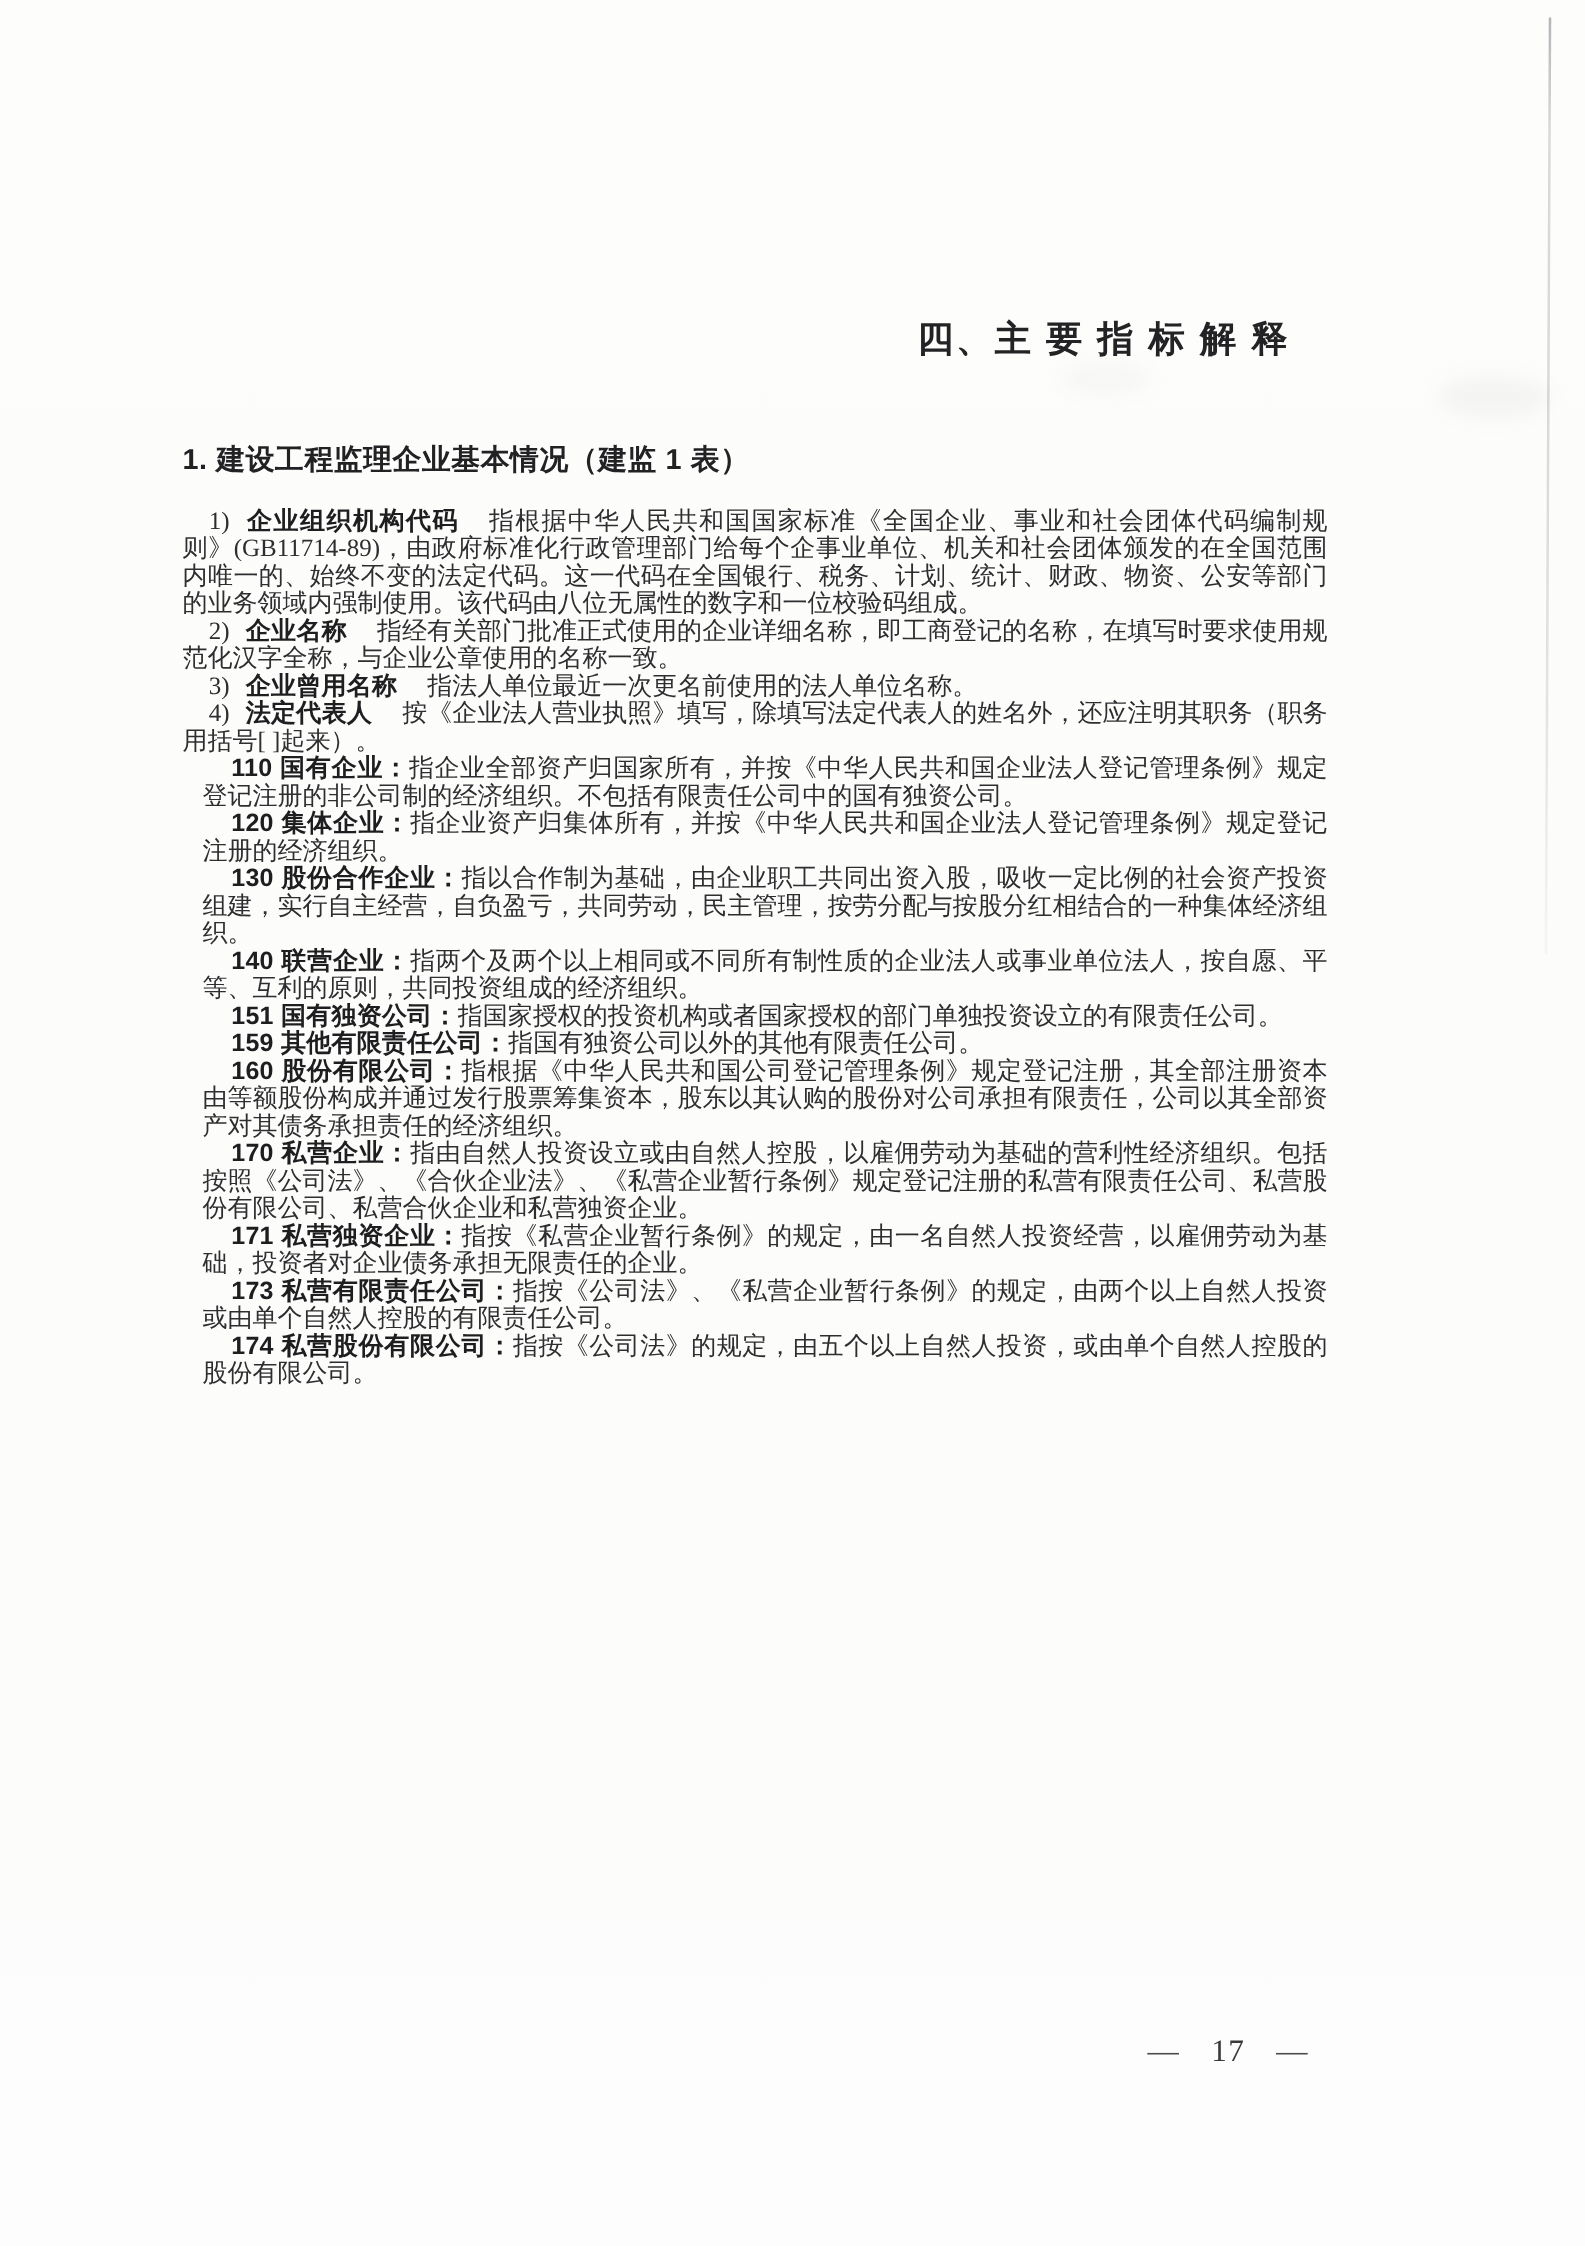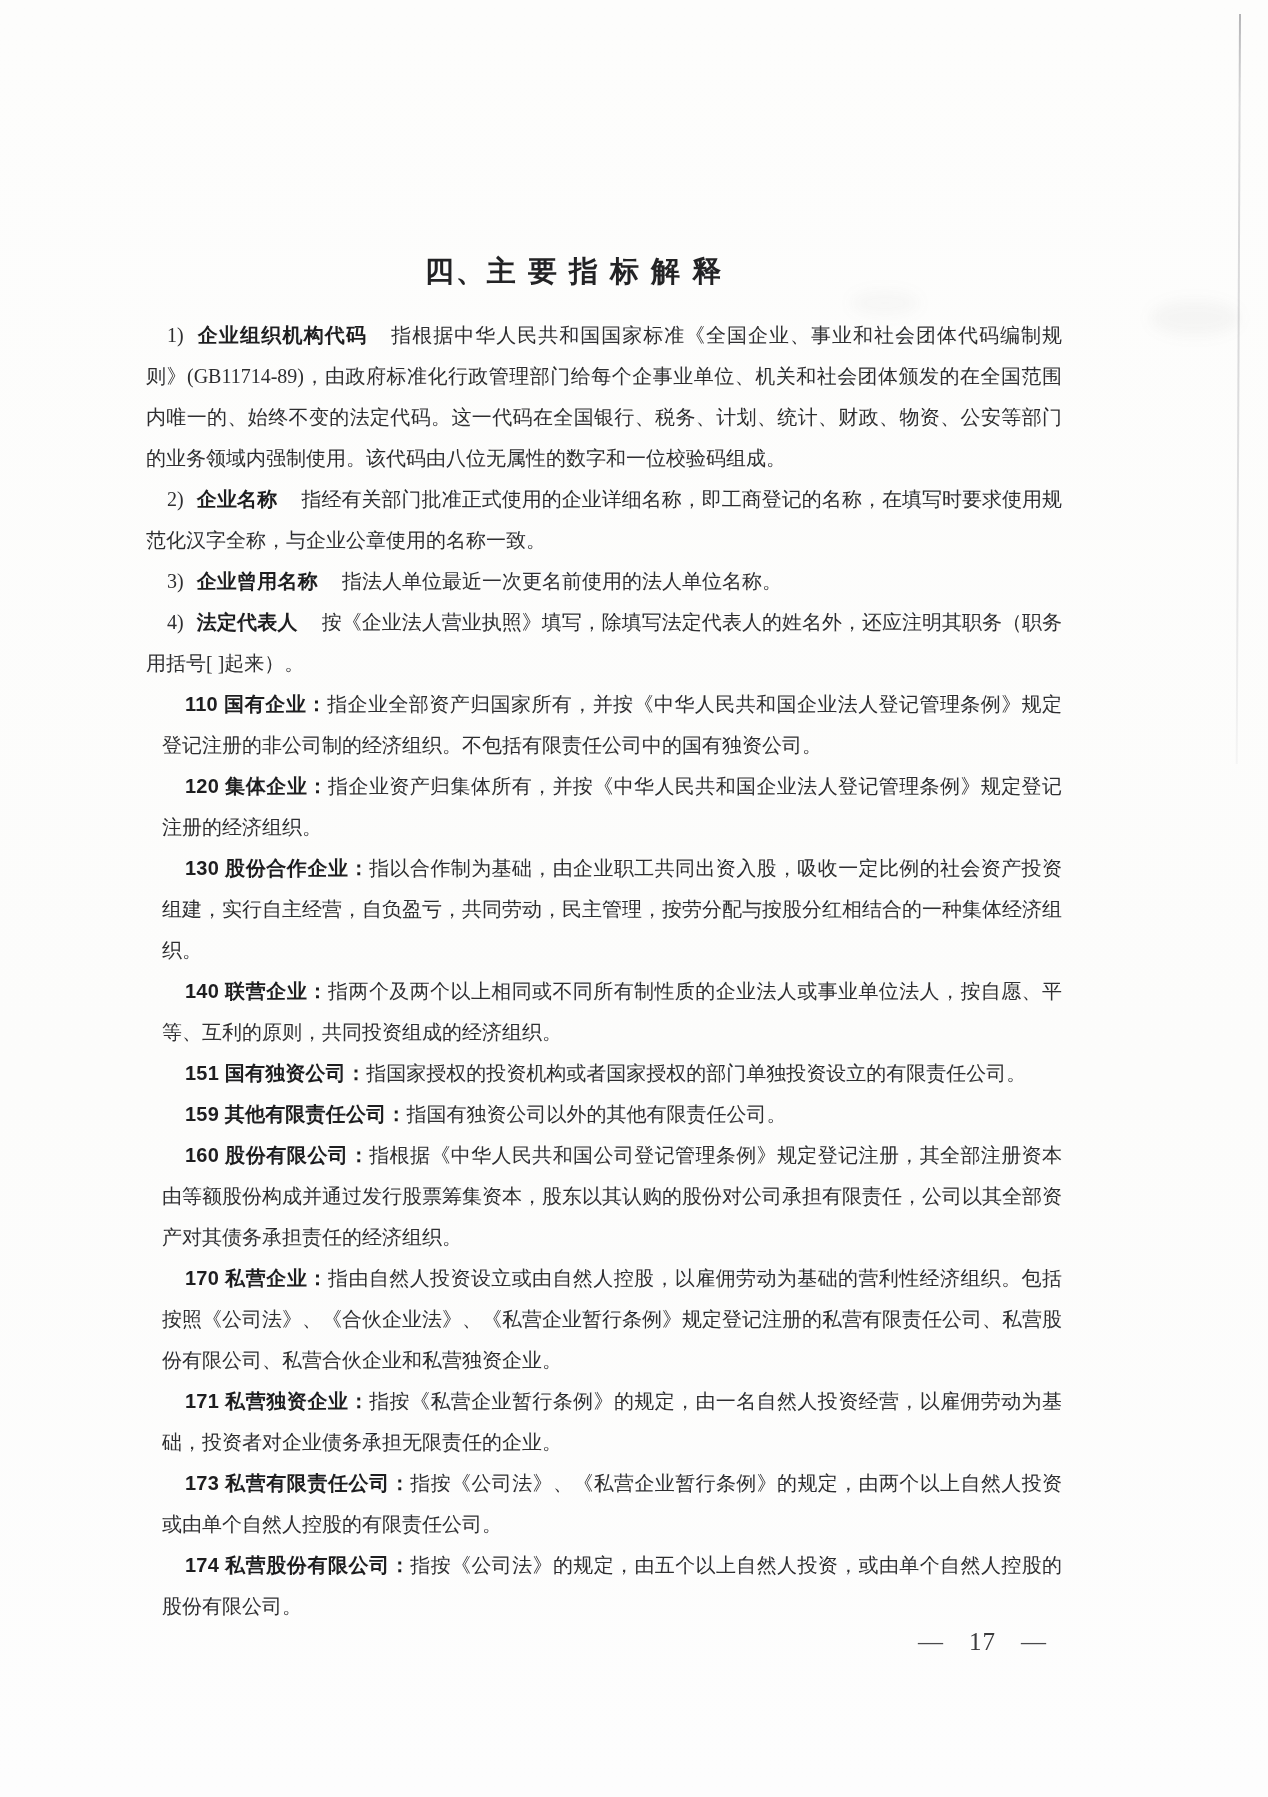--- a/index.html
+++ b/index.html
@@ -38,41 +38,41 @@
 
   .content {
     position: absolute;
     left: 146px; top: 0;
     width: 916px;
     color: #2b2b2d;
   }
   .doc-title {
     margin: 0;
     margin-top: 252px;
-    text-align: center;
+    text-align: right;
     transform: translateX(-30px);
     font-family: "Liberation Sans", "DejaVu Sans", sans-serif;
     font-weight: bold;
     font-size: 29px;
     letter-spacing: 2px;
     color: #232325;
   }
   .section-heading {
     margin: 0;
     margin-top: 60px;
     font-family: "Liberation Sans", "DejaVu Sans", sans-serif;
     font-weight: bold;
     font-size: 23px;
     letter-spacing: 0.5px;
     color: #222224;
   }
   .body-text {
     margin-top: 23px;
     font-size: 20px;
-    line-height: 41px;
+    line-height: 22px;
     text-align: justify;
     color: #2e2e30;
   }
   .para { margin: 0; }
   .para .marker { margin-right: 13px; }
   .para.numbered { text-indent: 21px; }
   .para.numbered .term { margin-right: 24px; }
   .para.code, .para.plain { padding-left: 16px; text-indent: 23px; }
   .term {
     font-family: "Liberation Sans", "DejaVu Sans", sans-serif;
@@ -95,20 +95,21 @@
 </head>
 <body>
 
 <div class="page">
   <div class="scan-line"></div>
   <div class="smudge s1"></div>
   <div class="smudge s2"></div>
 
   <div class="content">
     <h1 class="doc-title">四、主 要 指 标 解 释</h1>
+    <h2 class="section-heading">1.  建设工程监理企业基本情况（建监 1 表）</h2>
     <div class="body-text" id="paragraphs">
         <p class="para numbered"><span class="marker">1)</span><span class="term">企业组织机构代码</span><span class="body">指根据中华人民共和国国家标准《全国企业、事业和社会团体代码编制规则》(GB11714-89)，由政府标准化行政管理部门给每个企事业单位、机关和社会团体颁发的在全国范围内唯一的、始终不变的法定代码。这一代码在全国银行、税务、计划、统计、财政、物资、公安等部门的业务领域内强制使用。该代码由八位无属性的数字和一位校验码组成。</span></p>
         <p class="para numbered"><span class="marker">2)</span><span class="term">企业名称</span><span class="body">指经有关部门批准正式使用的企业详细名称，即工商登记的名称，在填写时要求使用规范化汉字全称，与企业公章使用的名称一致。</span></p>
         <p class="para numbered"><span class="marker">3)</span><span class="term">企业曾用名称</span><span class="body">指法人单位最近一次更名前使用的法人单位名称。</span></p>
         <p class="para numbered"><span class="marker">4)</span><span class="term">法定代表人</span><span class="body">按《企业法人营业执照》填写，除填写法定代表人的姓名外，还应注明其职务（职务用括号[ ]起来）。</span></p>
         <p class="para code"><span class="term">110 国有企业：</span><span class="body">指企业全部资产归国家所有，并按《中华人民共和国企业法人登记管理条例》规定登记注册的非公司制的经济组织。不包括有限责任公司中的国有独资公司。</span></p>
         <p class="para code"><span class="term">120 集体企业：</span><span class="body">指企业资产归集体所有，并按《中华人民共和国企业法人登记管理条例》规定登记注册的经济组织。</span></p>
         <p class="para code"><span class="term">130 股份合作企业：</span><span class="body">指以合作制为基础，由企业职工共同出资入股，吸收一定比例的社会资产投资组建，实行自主经营，自负盈亏，共同劳动，民主管理，按劳分配与按股分红相结合的一种集体经济组织。</span></p>
         <p class="para code"><span class="term">140 联营企业：</span><span class="body">指两个及两个以上相同或不同所有制性质的企业法人或事业单位法人，按自愿、平等、互利的原则，共同投资组成的经济组织。</span></p>
         <p class="para code"><span class="term">151 国有独资公司：</span><span class="body">指国家授权的投资机构或者国家授权的部门单独投资设立的有限责任公司。</span></p>

